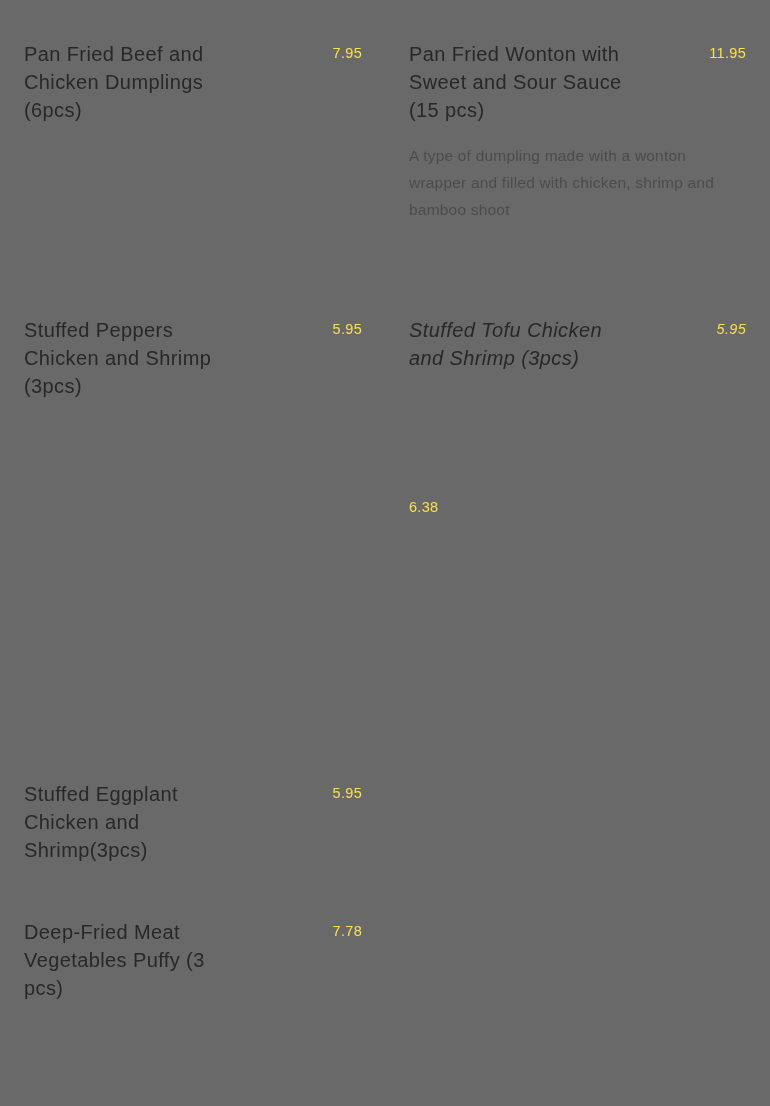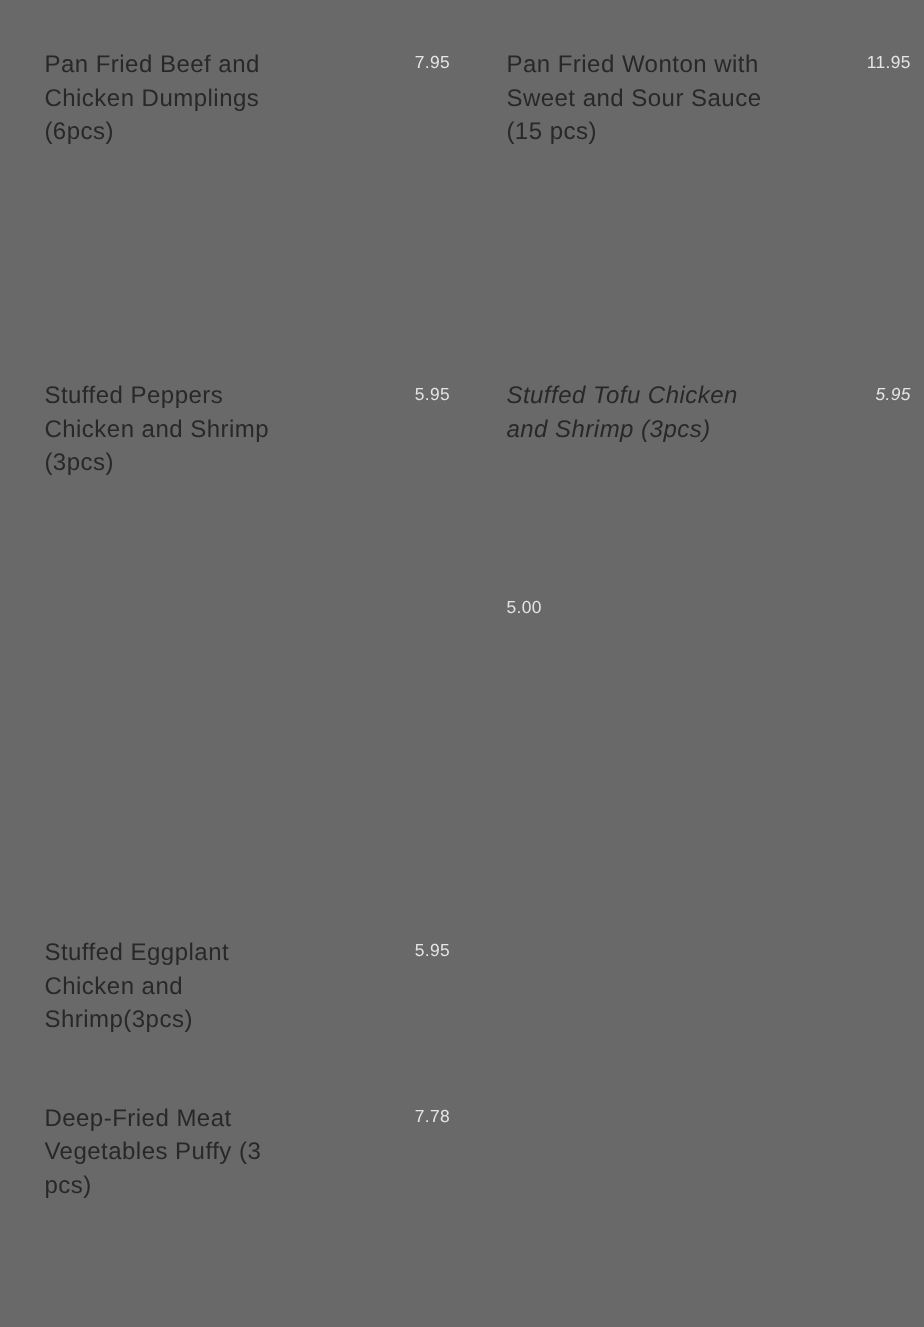--- a/index.html
+++ b/index.html
@@ -11,21 +11,20 @@
   .page {
     position: relative;
     width: 770px;
     height: 1106px;
     margin: 0 auto;
     background: #696969;
     overflow: hidden;
   }
   .menu-item {
     position: absolute;
-    margin-left: 13px;
   }
   .menu-item.col-left  { left: 24px;  width: 338px; }
   .menu-item.col-right { left: 409px; width: 337px; }
   .item-1 { top: 40px; }
   .item-2 { top: 40px; }
   .item-3 { top: 316px; }
   .item-4 { top: 316px; font-style: italic; }
   .item-5 { top: 494px; }
   .item-6 { top: 780px; }
   .item-7 { top: 918px; }
@@ -36,21 +35,21 @@
   }
   .item-title {
     color: #282828;
     font-size: 20px;
     line-height: 28px;
     letter-spacing: 0.4px;
     white-space: pre-line;
     max-width: 255px;
   }
   .item-price {
-    color: #e5e5e5;
+    color: #fde047;
     font-size: 14.5px;
     line-height: 18px;
     letter-spacing: 0.3px;
     padding-top: 4px;
     text-align: right;
     flex-shrink: 0;
   }
   .item-desc {
     color: #4c4c4c;
     font-size: 15.5px;
@@ -74,20 +73,23 @@
     </div>
   </div>
 
   <div class="menu-item col-right item-2">
     <div class="item-head">
       <div class="item-title">Pan Fried Wonton with
 Sweet and Sour Sauce
 (15 pcs)</div>
       <div class="item-price">11.95</div>
     </div>
+    <div class="item-desc">A type of dumpling made with a wonton
+wrapper and filled with chicken, shrimp and
+bamboo shoot</div>
   </div>
 
   <div class="menu-item col-left item-3">
     <div class="item-head">
       <div class="item-title">Stuffed Peppers
 Chicken and Shrimp
 (3pcs)</div>
       <div class="item-price">5.95</div>
     </div>
   </div>
@@ -95,21 +97,21 @@
   <div class="menu-item col-right item-4">
     <div class="item-head">
       <div class="item-title">Stuffed Tofu Chicken
 and Shrimp (3pcs)</div>
       <div class="item-price">5.95</div>
     </div>
   </div>
 
   <div class="menu-item col-right item-5">
     <div class="item-head">
-      <div class="item-price">5.00</div>
+      <div class="item-price">6.38</div>
     </div>
   </div>
 
   <div class="menu-item col-left item-6">
     <div class="item-head">
       <div class="item-title">Stuffed Eggplant
 Chicken and
 Shrimp(3pcs)</div>
       <div class="item-price">5.95</div>
     </div>

